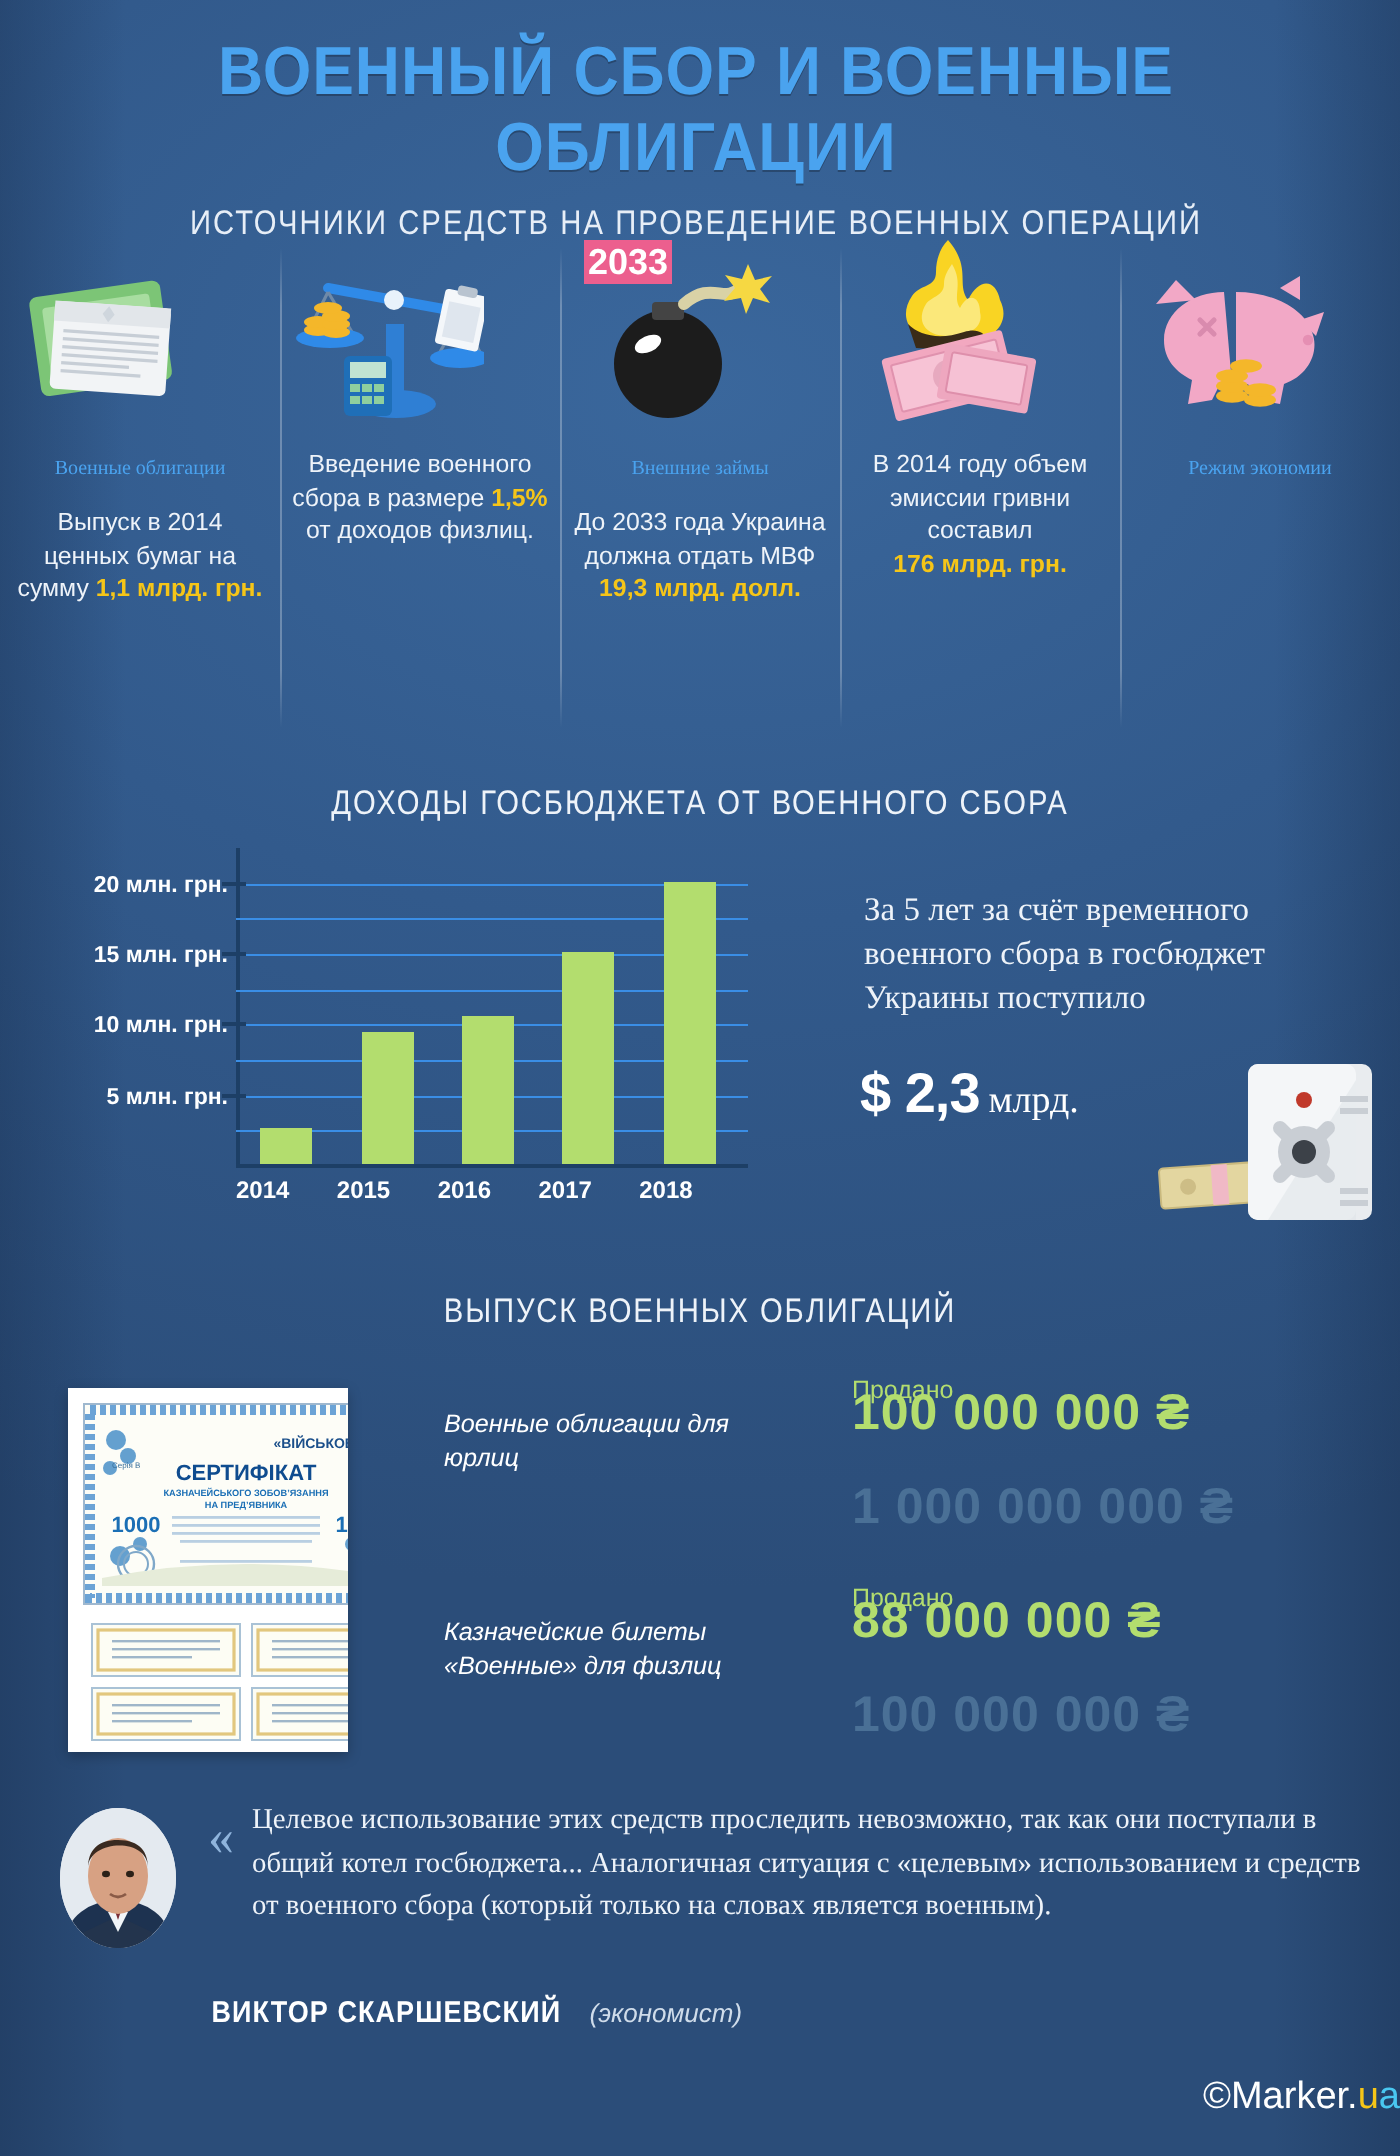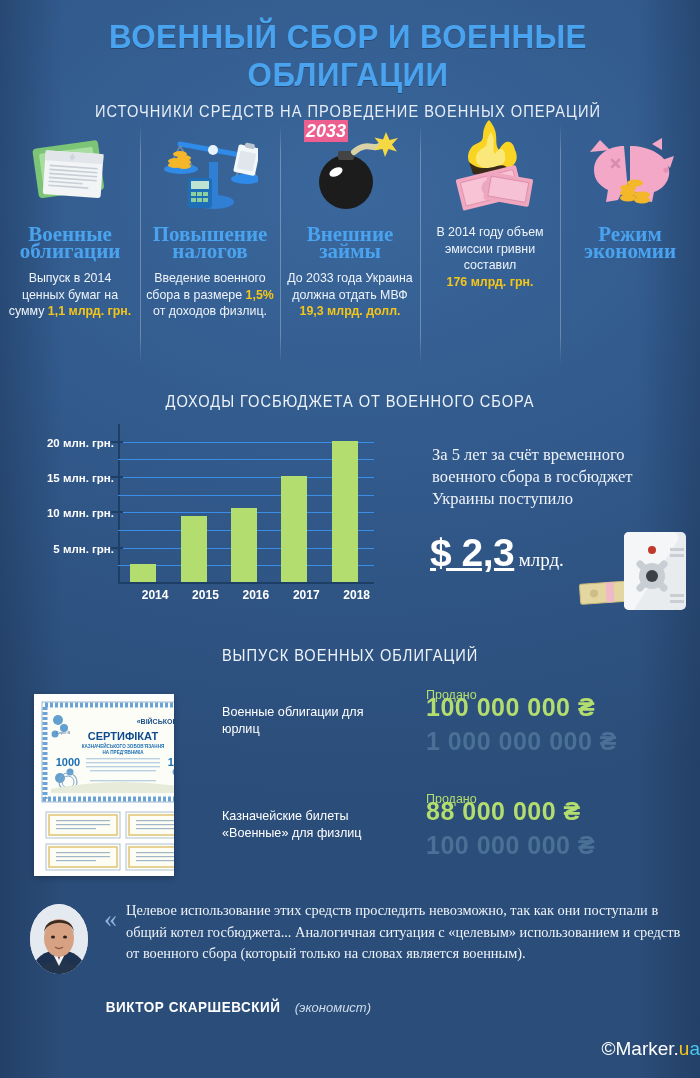--- a/index.html
+++ b/index.html
@@ -37,23 +37,23 @@
     transform:scaleX(.86);
   }
 
   
   .cols{position:absolute;left:0;top:116px;width:700px;height:252px;display:flex;}
   .col{flex:1 1 0;position:relative;text-align:center;padding:0 6px;box-sizing:border-box;}
   .col + .col:before{
     content:"";position:absolute;left:0;top:8px;bottom:4px;width:1px;
     background:linear-gradient(to bottom, rgba(255,255,255,0) 0%, rgba(255,255,255,.28) 12%, rgba(255,255,255,.28) 88%, rgba(255,255,255,0) 100%);
   }
-  .icon-box{height:96px;display:flex;align-items:flex-end;justify-content:center;padding-bottom:2px;font-style:italic;}
+  .icon-box{height:96px;display:flex;align-items:flex-end;justify-content:flex-start;padding-bottom:2px;}
   .col-title{
-    margin:12px 0 0;font-size:21px;line-height:17px;font-weight:bold;color:#4aa3ef;
+    margin:12px 0 0;font-size:10px;line-height:17px;font-weight:normal;color:#4aa3ef;
     font-family:"Liberation Serif", serif;
   }
   .col-text{
     margin:10px 0 0;font-size:12.4px;line-height:16.5px;color:#eef3f9;
   }
   .hl{color:#f5c518;font-weight:bold;white-space:nowrap;}
 
   
   .sec-title{
     position:absolute;width:700px;text-align:center;
@@ -67,46 +67,46 @@
         font-size:11.5px;font-weight:bold;color:#ffffff;transform:translateY(-50%);}
   .plot{position:absolute;left:100px;top:0;width:252px;height:152px;}
   .axis-v{position:absolute;left:0;top:-8px;bottom:0;width:2px;background:#1d3f66;}
   .axis-h{position:absolute;left:0;right:-4px;bottom:0;height:2px;background:#1d3f66;}
   .grid{position:absolute;left:0;right:-4px;height:1px;background:#3a8ee6;}
   .tick{position:absolute;left:-7px;width:12px;height:2px;background:#1d3f66;}
   .bars{position:absolute;left:0;right:0;bottom:2px;top:0;display:flex;align-items:flex-end;}
   .barcell{flex:1 1 0;display:flex;justify-content:center;align-items:flex-end;height:100%;}
   .bar{width:26px;background:#b3dd6e;}
   .xlabs{position:absolute;left:100px;top:156px;width:252px;display:flex;}
-  .xlab{flex:1 1 0;text-align:right;font-size:12px;font-weight:bold;color:#ffffff;}
+  .xlab{flex:1 1 0;text-align:left;font-size:12px;font-weight:bold;color:#ffffff;}
 
   .chart-note{position:absolute;left:432px;top:444px;width:240px;
     font-family:"Liberation Serif", serif;font-size:16.5px;line-height:22px;color:#eef3f9;}
   .bigsum{position:absolute;left:430px;top:531px;color:#ffffff;white-space:nowrap;}
-  .bigsum .amt{font-size:39px;font-weight:bold;letter-spacing:-.5px;
-    font-family:"Liberation Sans", sans-serif;text-decoration:underline;}
+  .bigsum .amt{font-size:28px;font-weight:bold;letter-spacing:-.5px;
+    font-family:"Liberation Sans", sans-serif;}
   .bigsum .unit{font-size:19px;font-family:"Liberation Serif", serif;}
 
   
   .cert{position:absolute;left:34px;top:694px;width:140px;height:182px;
         background:#ffffff;box-shadow:0 2px 6px rgba(0,0,0,.25);overflow:hidden;}
   .bond-rows{position:absolute;left:222px;top:690px;width:460px;}
   .bond-row{position:relative;margin-bottom:22px;height:82px;}
-  .bond-label{position:absolute;left:0;top:14px;width:150px;font-size:12.6px;line-height:17px;color:#ffffff;}
+  .bond-label{position:absolute;left:0;top:14px;width:150px;font-size:12.6px;line-height:17px;color:#ffffff;font-style:italic;}
   .bond-bars{position:absolute;left:172px;top:0;right:0;}
   .sold-cap{position:absolute;left:32px;top:-2px;font-size:12.5px;color:#b3dd6e;}
   .barline{position:relative;height:34px;display:flex;align-items:center;}
   .barline .seg{background:#b3dd6e;}
   .barline.total .seg{background:#24405f;}
   .barline .val{
     position:absolute;top:50%;transform:translateY(-50%);
     font-size:25px;font-weight:bold;letter-spacing:.5px;white-space:nowrap;
   }
   .barline .val.green{color:#b3dd6e;}
-  .barline .val.grey{color:#4a7096;}
+  .barline .val.grey{color:#4a7096;margin-top:13px;}
 
   
   .quote-wrap{position:absolute;left:30px;top:900px;width:650px;}
   .avatar{position:absolute;left:0;top:4px;width:58px;height:70px;border-radius:50%;
           background:#dfe6ee;overflow:hidden;}
   .qmark{position:absolute;left:74px;top:4px;font-size:26px;color:#8fb4dc;font-family:"Liberation Serif", serif;}
   .quote{position:absolute;left:96px;top:0;width:560px;
     font-family:"Liberation Serif", serif;font-size:14.4px;line-height:21.5px;color:#eef3f9;}
   .author{position:absolute;left:96px;top:998px;white-space:nowrap;}
   .author .nm{font-size:15px;font-weight:bold;letter-spacing:.6px;color:#ffffff;transform:scaleX(.9);display:inline-block;}
@@ -184,21 +184,20 @@
           <g fill="#8ecf9e">
             <rect x="29" y="70" width="5" height="4"></rect>
               <rect x="35" y="70" width="5" height="4"></rect>
               <rect x="41" y="70" width="5" height="4"></rect>
             <rect x="29" y="76" width="5" height="4"></rect>
               <rect x="35" y="76" width="5" height="4"></rect>
               <rect x="41" y="76" width="5" height="4"></rect>
           </g>
         </svg>
       </div>
-      <div class="col-title">Повышение налогов</div>
       <div class="col-text">
         <span>Введение военного сбора в размере </span><span class="hl">1,5%</span><span> от доходов физлиц.</span>
       </div>
     </div>
 
     <div class="col">
       <div class="icon-box">
         <svg width="104" height="94" viewBox="0 0 104 94">
           <rect x="6" y="2" width="44" height="22" fill="#ec5f8e"></rect>
           <text x="28" y="19" font-family="Liberation Sans, sans-serif" font-size="18" font-weight="bold" fill="#ffffff" text-anchor="middle">2033</text>

